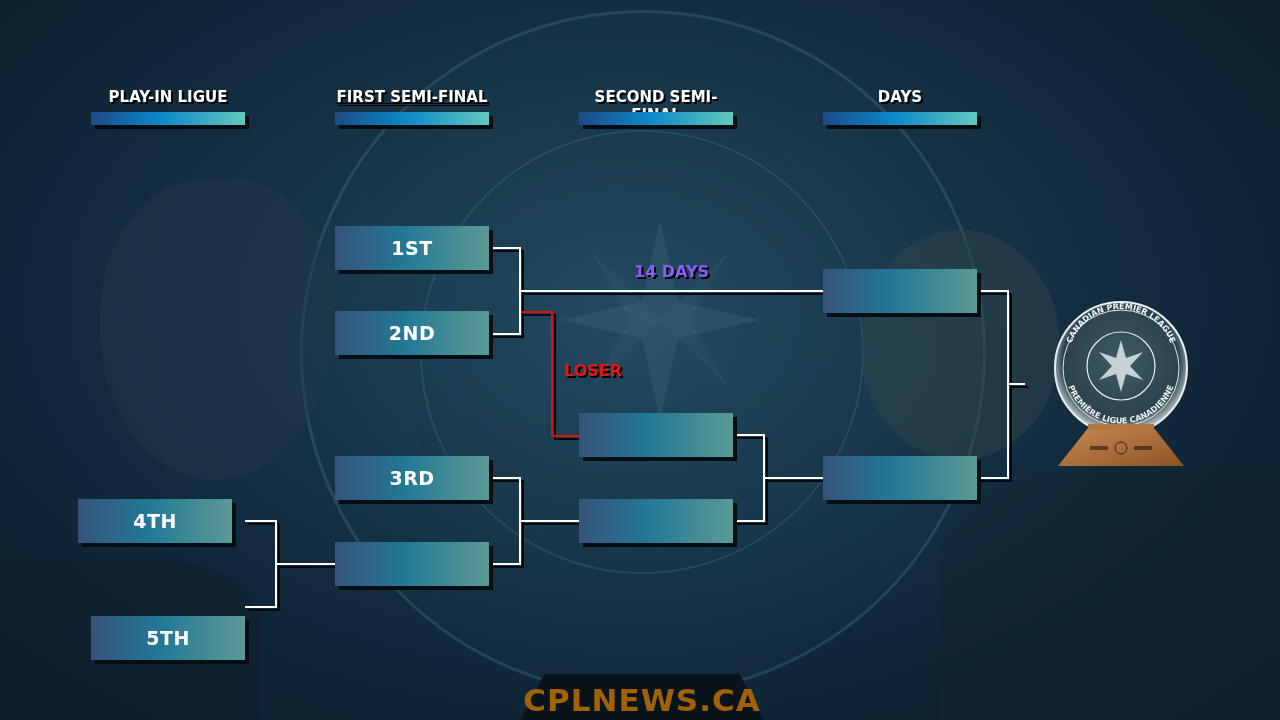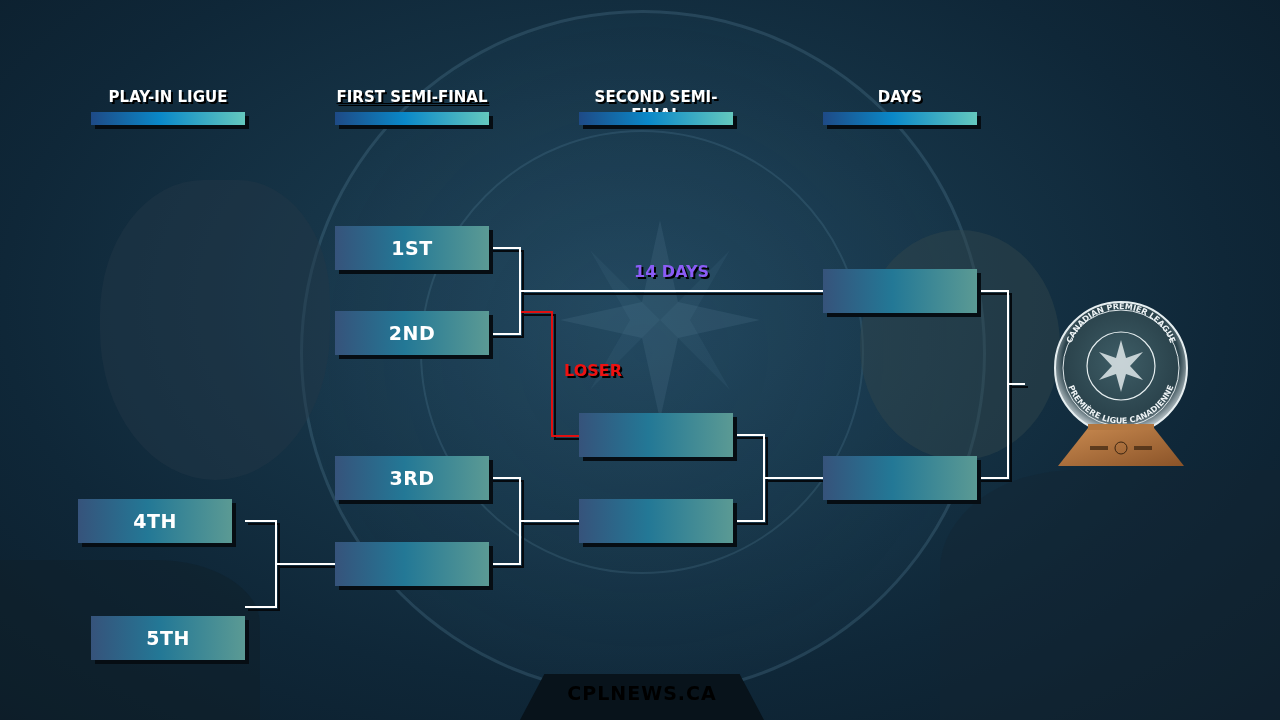--- a/index.html
+++ b/index.html
@@ -31,22 +31,22 @@
 
   .line{position:absolute;background:#ffffff;box-shadow:3px 3px 0 #04090e;}
   .line.red{background:#e01010;}
   .tag{position:absolute;font-weight:bold;font-size:16px;text-shadow:2px 2px 0 #000;}
   .tag.white{color:#8b5cf6;}
   .tag.red{color:#ee1111;}
 
   .trophy{position:absolute;left:1048px;top:300px;width:146px;height:170px;}
   .footer-plate{position:absolute;left:520px;top:674px;width:244px;height:46px;background:#08131b;
     clip-path:polygon(10% 0,90% 0,100% 100%,0 100%);}
-  .footer-text{position:absolute;left:520px;top:682px;width:244px;text-align:center;color:#000000;
-    font-weight:bold;font-size:19px;letter-spacing:1px;}
+  .footer-text{position:absolute;left:520px;top:682px;width:244px;text-align:center;color:#a16207;
+    font-weight:bold;font-size:31px;letter-spacing:1px;}
 </style>
 </head>
 <body>
 
 <div class="bg-shape sleeve-left"></div>
 <div class="bg-shape sleeve-right"></div>
 <div class="bg-shape seal-outer"></div>
 <div class="bg-shape seal-inner"></div>
 <div class="bg-shape hand-left"></div>
 <div class="bg-shape hand-right"></div>

